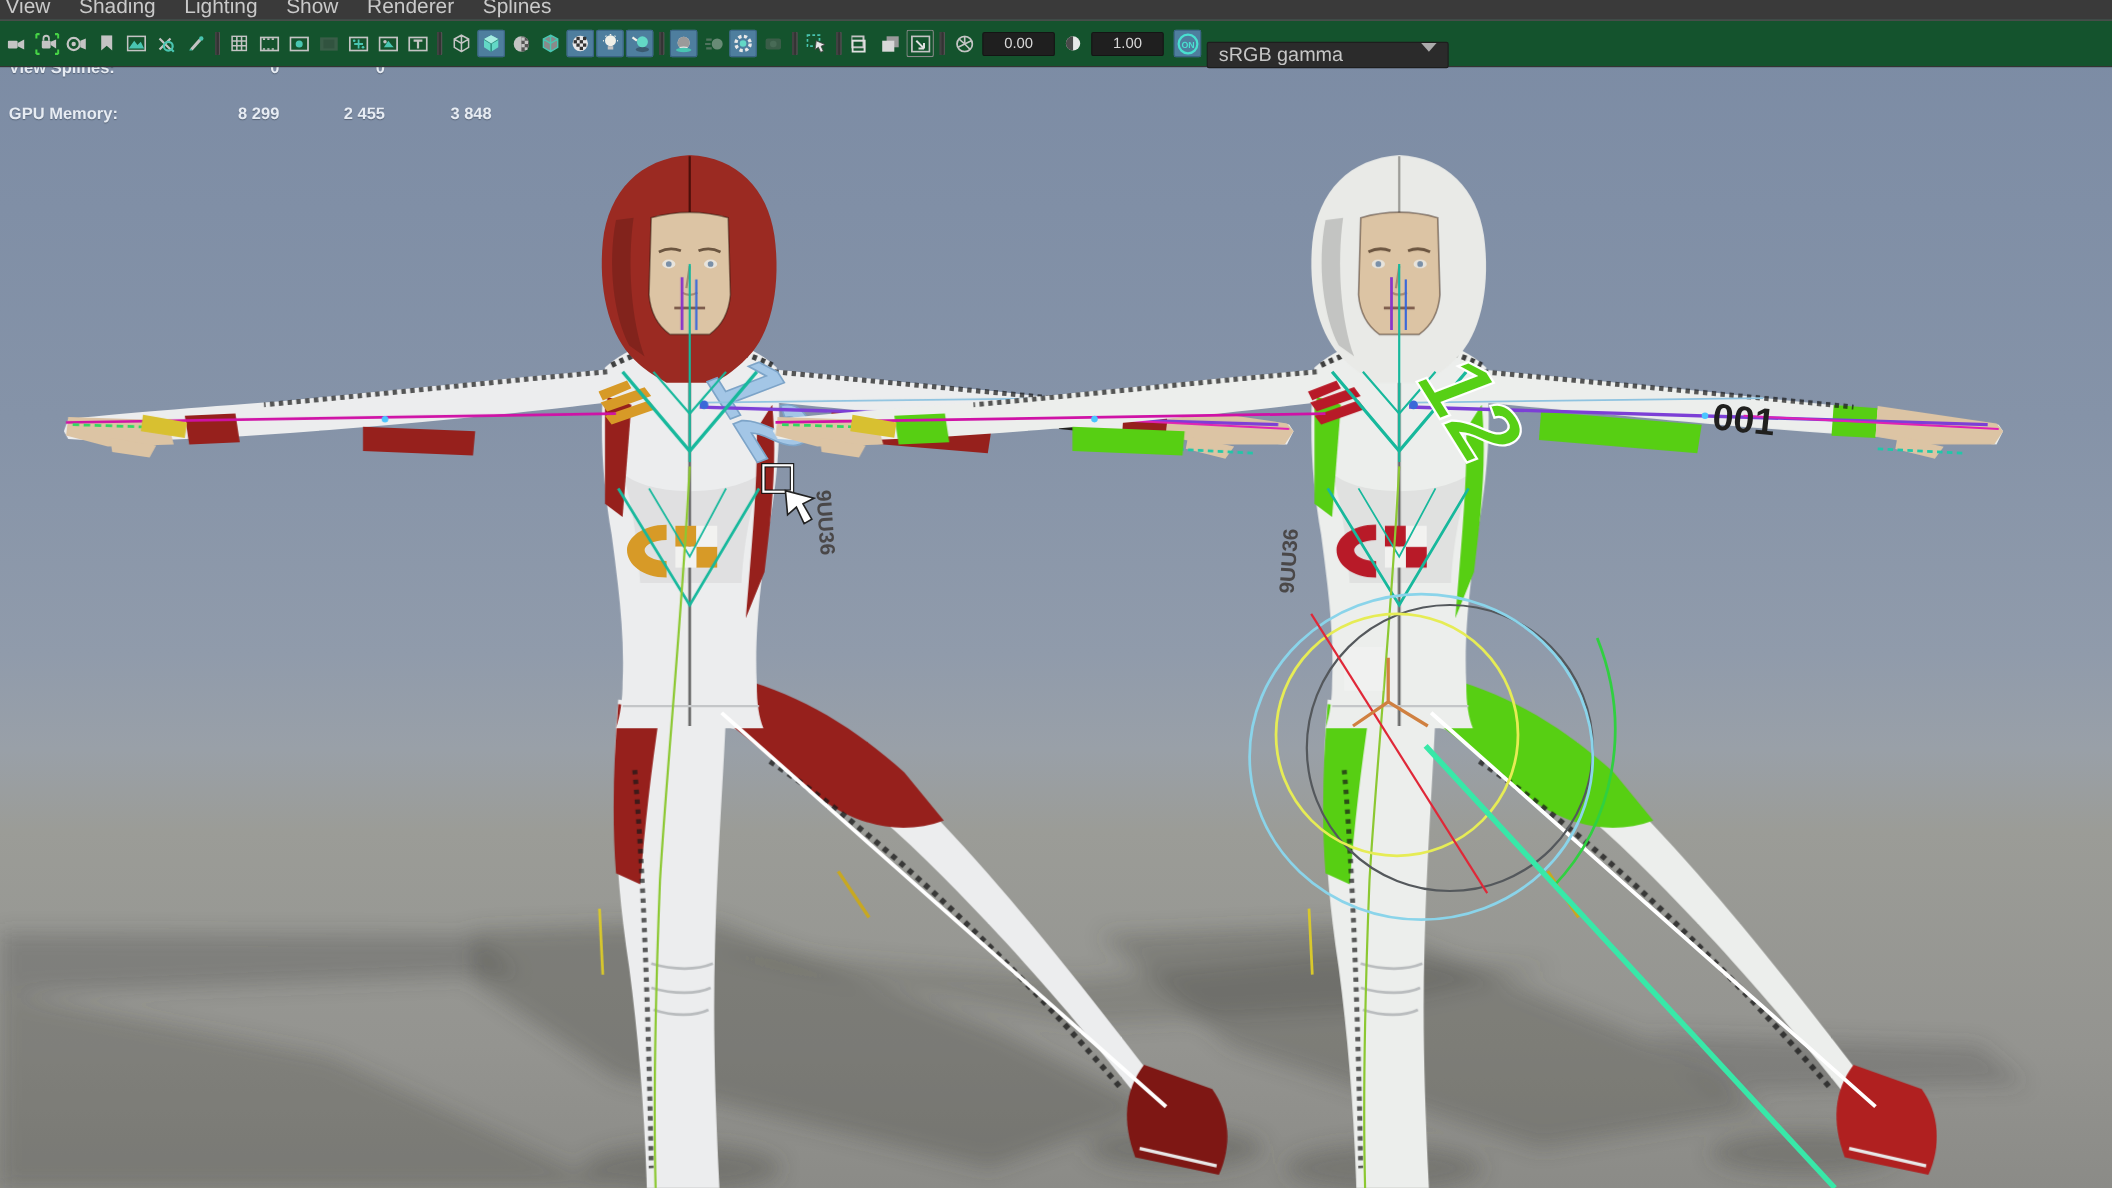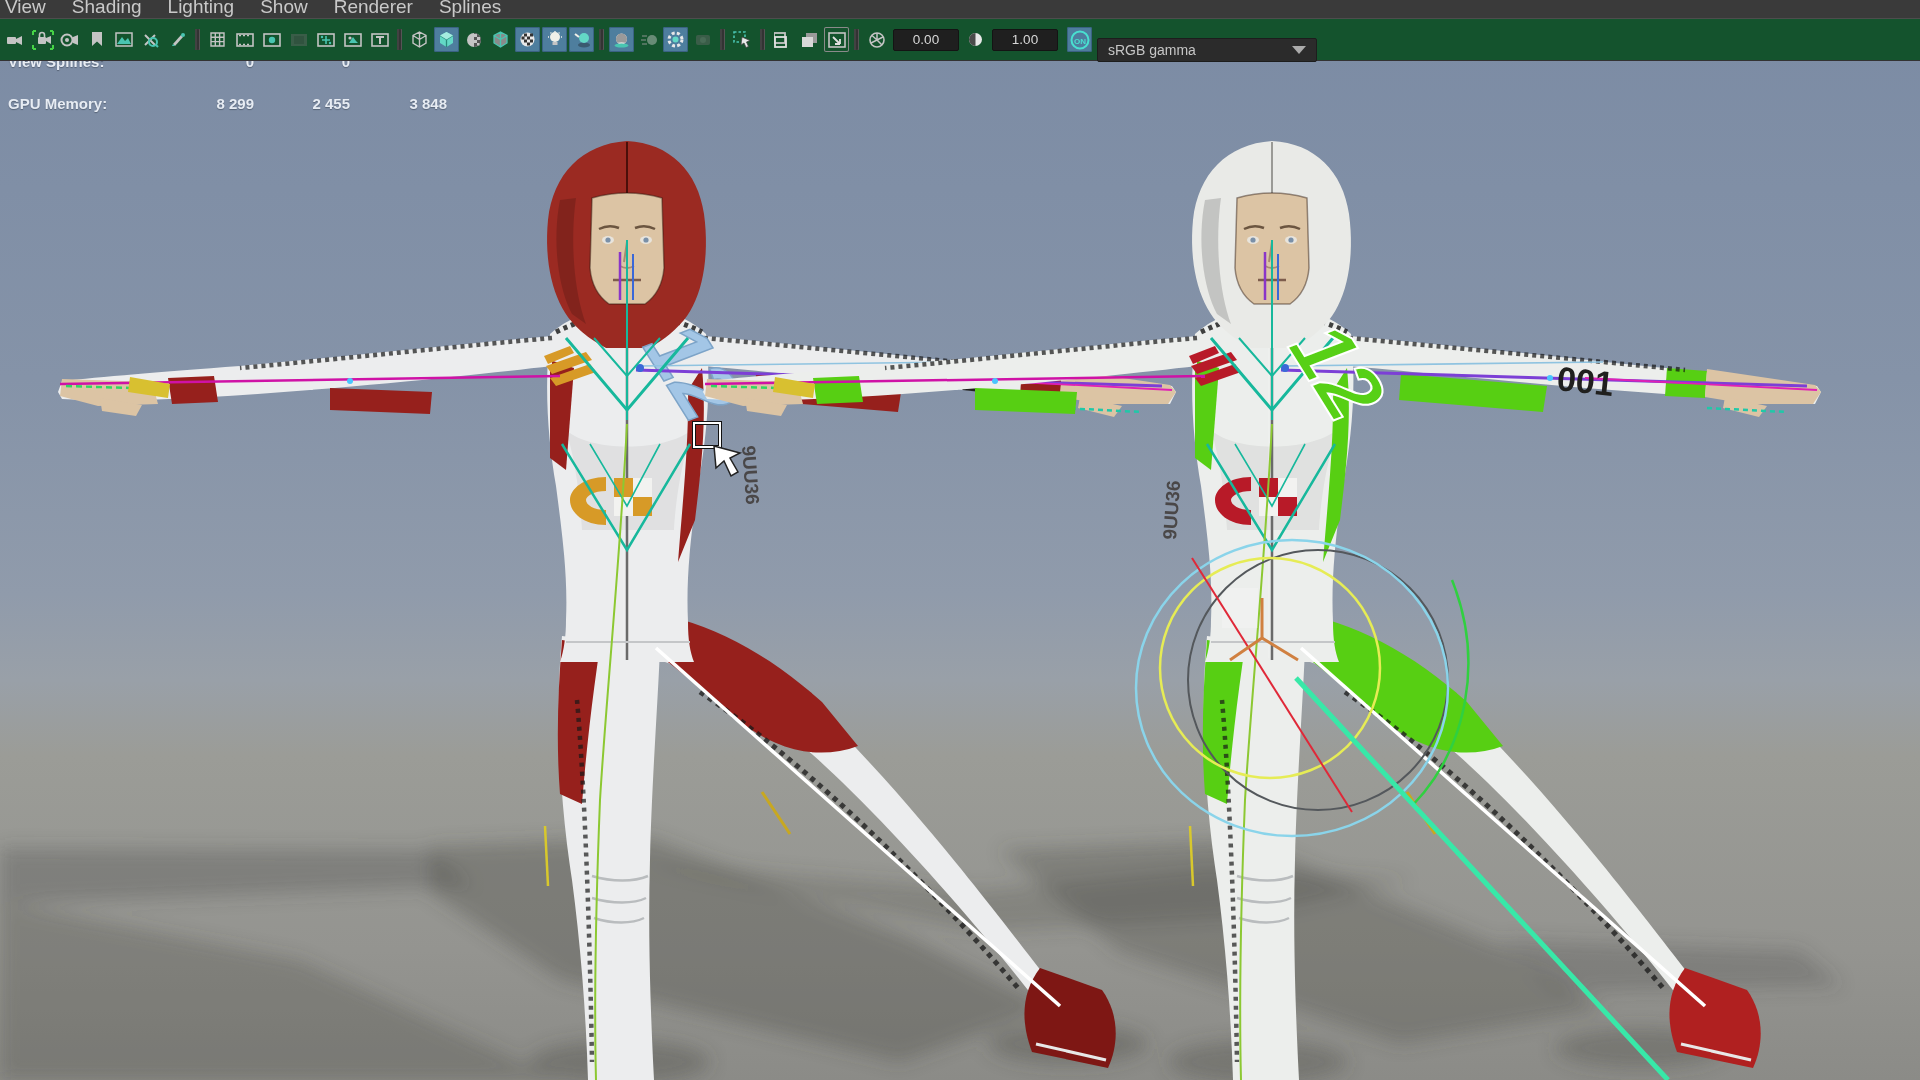--- a/index.html
+++ b/index.html
@@ -19,21 +19,21 @@
   .tbtn.sel{box-shadow:inset 0 0 0 0;}
   .tbtn.dim{opacity:.45;}
   .tsep{width:5px;height:21px;margin:0 4px;flex:0 0 auto;background:
         linear-gradient(#424242,#424242) padding-box;position:relative;}
   .tsep:before{content:"";position:absolute;left:2px;top:0;width:2px;height:21px;background:#333;
         border-radius:2px;box-shadow:1px 0 0 #555;}
   .tfield{height:20px;min-width:52px;background:#1f1f1f;border:1px solid #141414;border-radius:2px;
           color:#d8d8d8;font-size:13.5px;display:flex;align-items:center;justify-content:center;
           padding:0 6px;margin:0 3px;flex:0 0 auto;}
   .tdrop{height:22px;width:198px;background:#2b2b2b;border:1px solid #1d1d1d;border-radius:2px;
-         color:#c6c6c6;font-size:14px;display:flex;align-items:center;gap:8px;padding:0 10px;margin-left:4px;flex:0 0 auto;margin-top:20px;}
+         color:#c6c6c6;font-size:18px;display:flex;align-items:flex-start;gap:8px;padding:0 10px;margin-left:4px;flex:0 0 auto;margin-top:20px;}
   .tdrop .chev{margin-left:auto;width:0;height:0;border-left:7px solid transparent;border-right:7px solid transparent;
          border-top:8px solid #ababab;}
   
   #hud{position:absolute;left:0;top:49px;width:520px;z-index:4;color:#e7ecf3;font-weight:bold;
        font-size:15px;text-shadow:0 1px 1px rgba(40,50,65,.45);}
   .hudrow{position:absolute;left:8px;white-space:nowrap;}
   .hudcol{position:absolute;width:64px;text-align:right;}
   
   #viewport{position:absolute;left:0;top:0;width:1920px;height:1080px;z-index:1;}
 </style>

